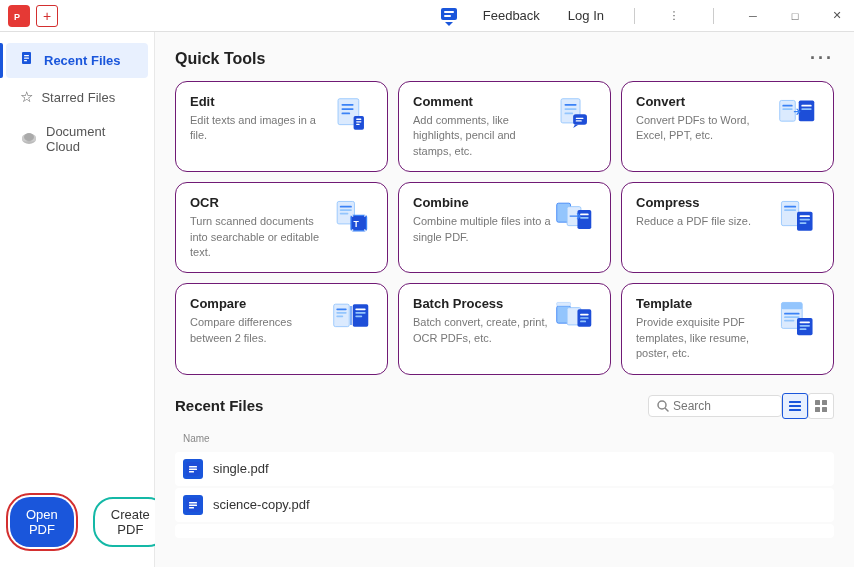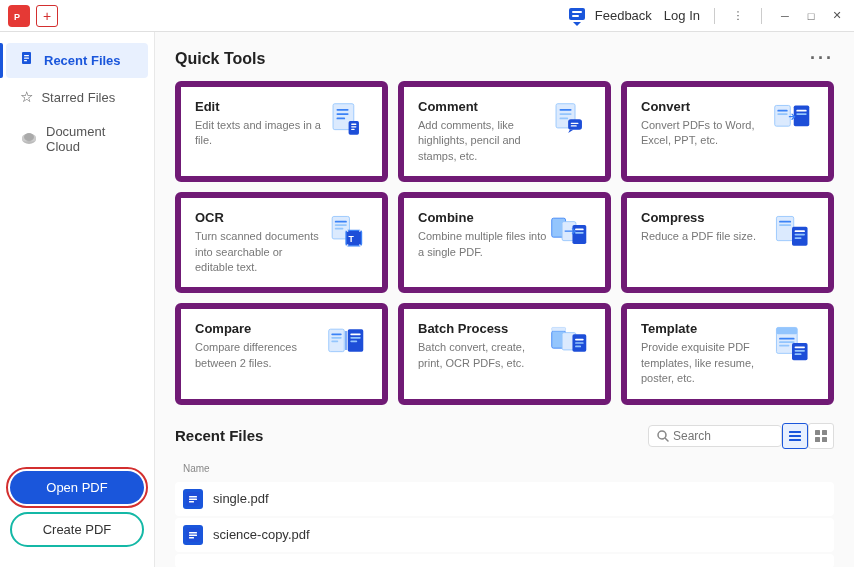--- a/index.html
+++ b/index.html
@@ -13,21 +13,21 @@
     .titlebar-logo {
       width: 22px; height: 22px; background: #e53935; border-radius: 4px;
       display: flex; align-items: center; justify-content: center; margin-right: 6px;
     }
     .titlebar-logo svg { width: 14px; height: 14px; }
     .titlebar-add {
       width: 22px; height: 22px; border: 1.5px solid #d32f2f; border-radius: 3px;
       display: flex; align-items: center; justify-content: center; color: #d32f2f; font-size: 14px; cursor: pointer;
     }
     .titlebar-spacer { flex: 1; }
-    .titlebar-feedback-area { display: flex; align-items: center; gap: 8px; }
+    .titlebar-feedback-area { display: flex; align-items: center; gap: 24px; }
     .titlebar-feedback-icon { width: 20px; height: 20px; }
     .titlebar-feedback { font-size: 13px; color: #333; cursor: pointer; }
     .titlebar-login { font-size: 13px; color: #333; cursor: pointer; margin-left: 4px; }
     .titlebar-sep { width: 1px; height: 16px; background: #ccc; margin: 0 6px; }
     .titlebar-btn { width: 18px; height: 18px; display: flex; align-items: center; justify-content: center; font-size: 11px; color: #555; cursor: pointer; }
     .titlebar-close { color: #555; }
 
     
     .main-layout { display: flex; flex: 1; overflow: hidden; }
 
@@ -40,41 +40,41 @@
       display: flex; align-items: center; gap: 8px; padding: 8px 14px;
       cursor: pointer; font-size: 13px; color: #555; border-radius: 4px;
       margin: 1px 6px; position: relative;
     }
     .sidebar-item.active { background: #e8f0fe; color: #1a56db; font-weight: 600; }
     .sidebar-item.active::before {
       content: ''; position: absolute; left: -6px; top: 0; bottom: 0;
       width: 3px; background: #1a56db; border-radius: 0 2px 2px 0;
     }
     .sidebar-icon { font-size: 15px; }
-    .sidebar-bottom { margin-top: auto; padding: 10px; display: flex; flex-direction: column; gap: 8px; }
+    .sidebar-bottom { margin-top: auto; padding: 10px; display: flex; flex-direction: row; gap: 19px; }
     .btn-open-pdf {
       background: #1a56db; color: #fff; border: none; border-radius: 20px;
       padding: 9px 16px; font-size: 13px; cursor: pointer; font-weight: 500;
       outline: 2px solid #d32f2f; outline-offset: 2px;
     }
     .btn-create-pdf {
       background: #fff; color: #333; border: 2px solid #14b8a6; border-radius: 20px;
       padding: 8px 16px; font-size: 13px; cursor: pointer;
     }
 
     
     .content { flex: 1; overflow-y: auto; padding: 16px 20px; background: #fafafa; }
 
     
     .section-title { font-size: 16px; font-weight: 600; color: #222; margin-bottom: 12px; display: flex; align-items: center; justify-content: space-between; }
     .section-more { font-size: 18px; color: #666; cursor: pointer; letter-spacing: 2px; }
 
     .tools-grid { display: grid; grid-template-columns: repeat(3, 1fr); gap: 10px; margin-bottom: 18px; }
     .tool-card {
-      background: #fff; border: 6px solid #701a75; border-radius: 6px;
+      background: #fff; border: 1px solid #701a75; border-radius: 12px;
       padding: 12px 14px; display: flex; align-items: flex-start; justify-content: space-between;
       cursor: pointer; min-height: 80px;
     }
     .tool-info { flex: 1; }
     .tool-name { font-size: 13px; font-weight: 600; color: #222; margin-bottom: 4px; }
     .tool-desc { font-size: 11px; color: #777; line-height: 1.4; }
     .tool-icon { width: 44px; height: 44px; flex-shrink: 0; display: flex; align-items: center; justify-content: center; }
     .tool-icon svg { width: 38px; height: 38px; }
 
     

